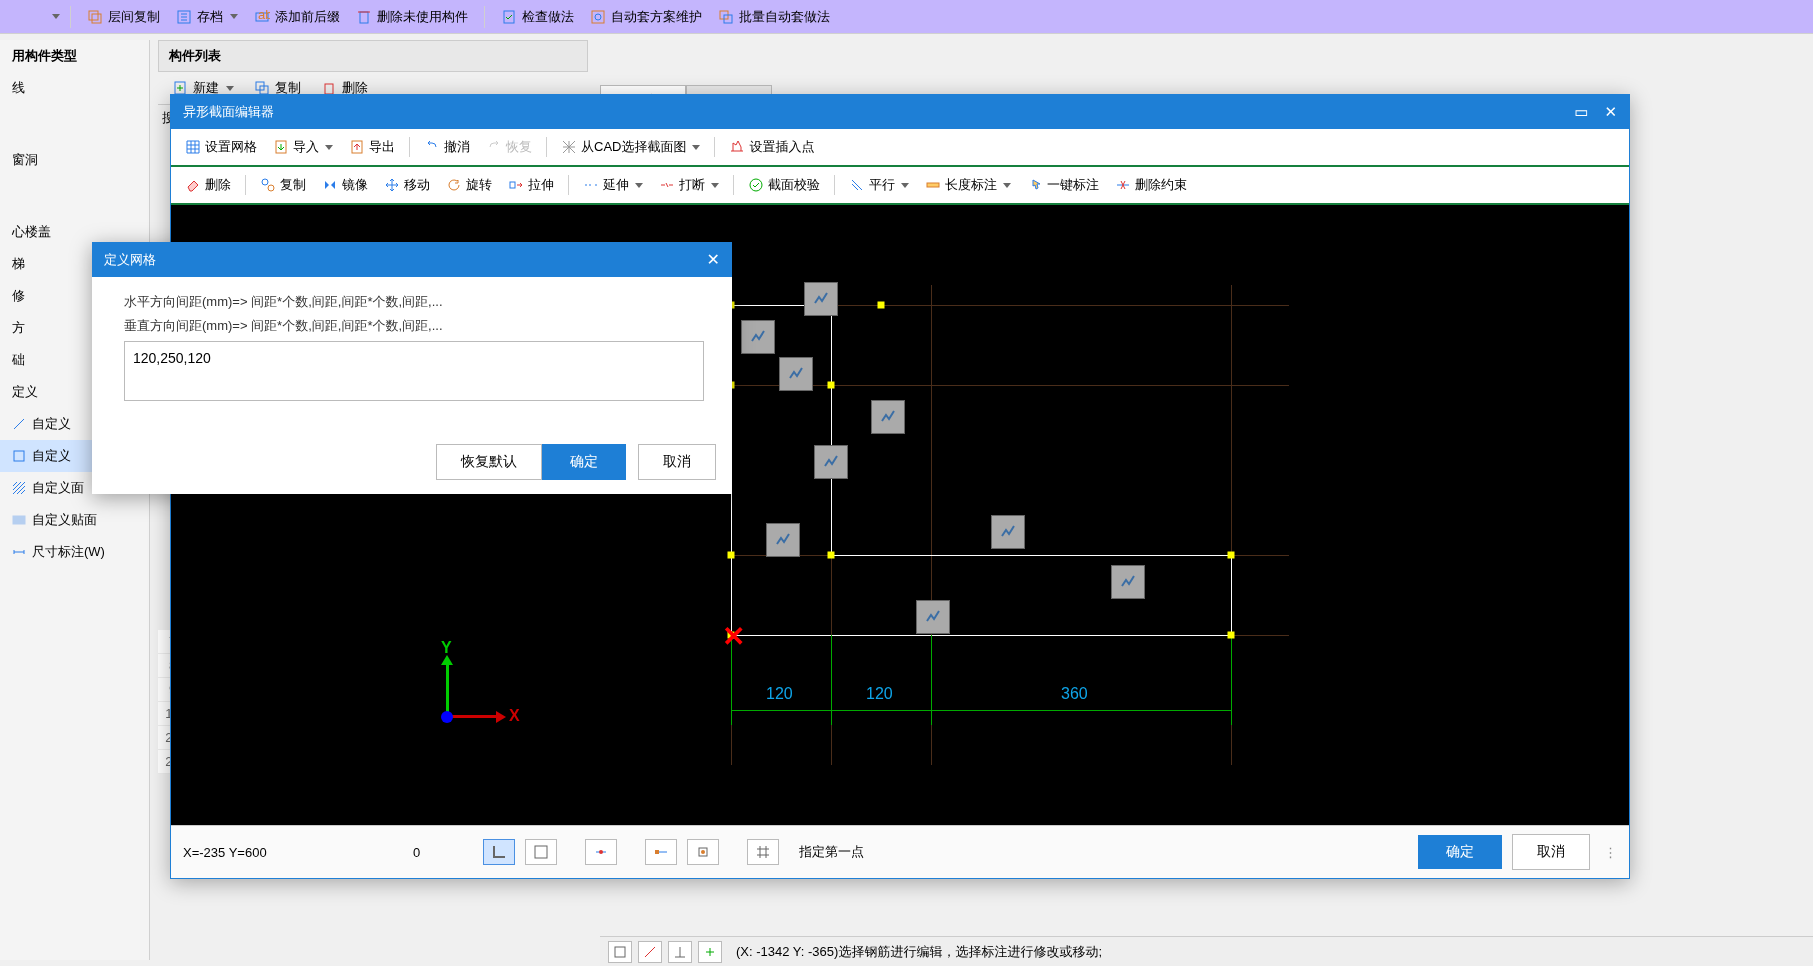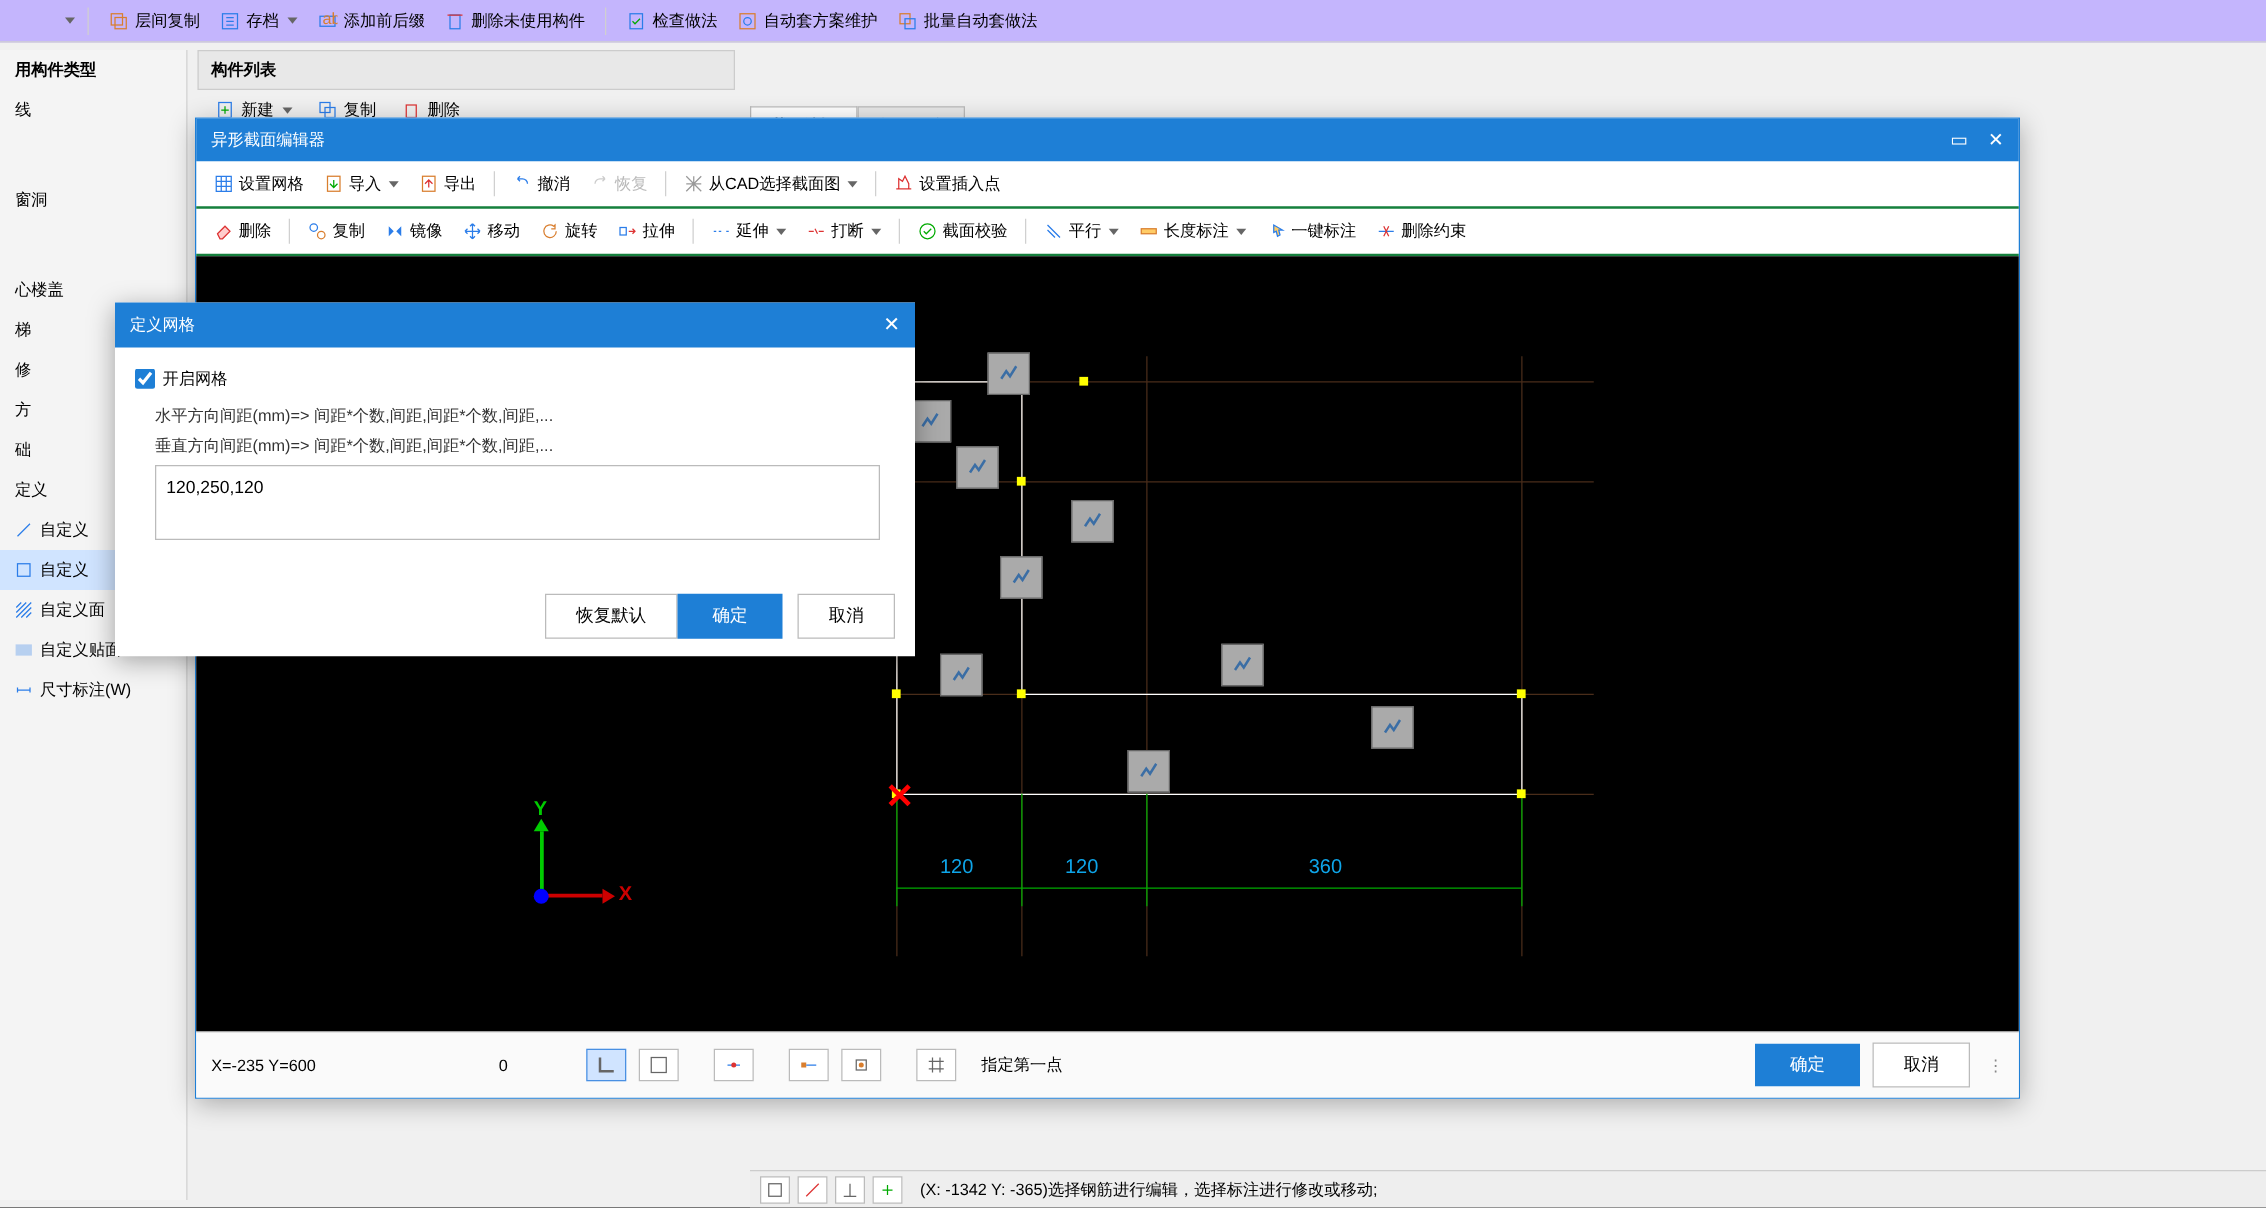--- a/index.html
+++ b/index.html
@@ -25,21 +25,21 @@
 .mid-search { padding: 4px; }
 .num-col { border-right: 1px solid #ccc; background: #fff; width: 30px; }
 .num-col div { padding: 4px 6px; border-bottom: 1px solid #eee; text-align: center; color: #666; }
 
 
 .right-tabs { position: absolute; top: 40px; left: 600px; display: flex; margin-top: 45px; }
 .tab { padding: 6px 16px; border: 1px solid #bbb; background: #e8e8e8; cursor: pointer; }
 .tab.active { background: #fff; border-bottom: 1px solid #fff; font-weight: bold; }
 
 
-.editor-window { position: absolute; top: 94px; left: 156px; width: 1460px; background: #fff; border: 1px solid #1e7fd6; box-shadow: 0 4px 20px rgba(0,0,0,0.3); }
+.editor-window { position: absolute; top: 94px; left: 170px; width: 1460px; background: #fff; border: 1px solid #1e7fd6; box-shadow: 0 4px 20px rgba(0,0,0,0.3); }
 .editor-title { background: #1e7fd6; color: #fff; padding: 8px 12px; display: flex; justify-content: space-between; align-items: center; }
 .editor-title-btns { display: flex; gap: 16px; }
 .editor-title-btns span { cursor: pointer; font-size: 15px; }
 .editor-toolbar { padding: 6px 8px; border-bottom: 2px solid #15803d; display: flex; align-items: center; gap: 4px; flex-wrap: wrap; }
 .et-btn { display: flex; align-items: center; gap: 4px; padding: 3px 6px; cursor: pointer; white-space: nowrap; }
 .et-sep { width: 1px; height: 20px; background: #d0d0d0; margin: 0 4px; }
 .et-icon { width: 16px; height: 16px; display: inline-block; }
 
 
 .canvas-area { background: #000; height: 620px; position: relative; overflow: hidden; }
@@ -547,24 +547,20 @@
     </div>
   <span style="margin-left:8px;">(X: -1342 Y: -365)选择钢筋进行编辑，选择标注进行修改或移动;</span>
 </div>
 
 <div class="grid-dialog">
   <div class="gd-title">
     <span>定义网格</span>
     <span class="gd-close">✕</span>
   </div>
   <div class="gd-body">
-    <label class="gd-check">
-      <input type="checkbox" checked="" style="">
-      <span>开启网格</span>
-    </label>
     <div class="gd-label">水平方向间距(mm)=&gt; 间距*个数,间距,间距*个数,间距,...</div>
     <div class="gd-label">垂直方向间距(mm)=&gt; 间距*个数,间距,间距*个数,间距,...</div>
     <textarea class="gd-input" style="">120,250,120</textarea>
   </div>
   <div class="gd-footer">
     <button class="secondary-btn">恢复默认</button>
     <div class="gd-footer-right">
       <button class="primary-btn">确定</button>
       <button class="secondary-btn">取消</button>
     </div>

